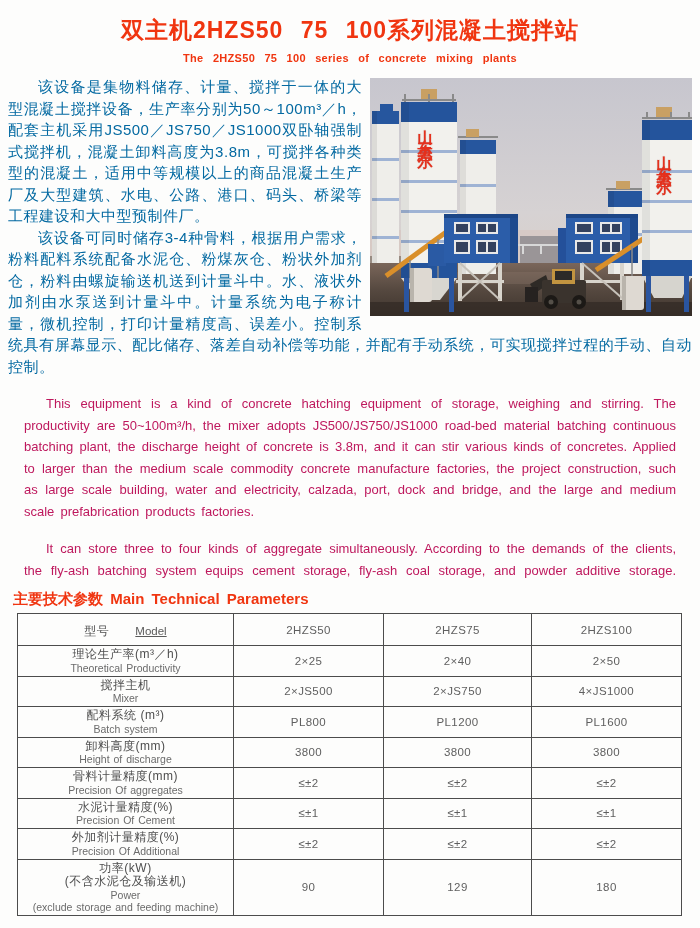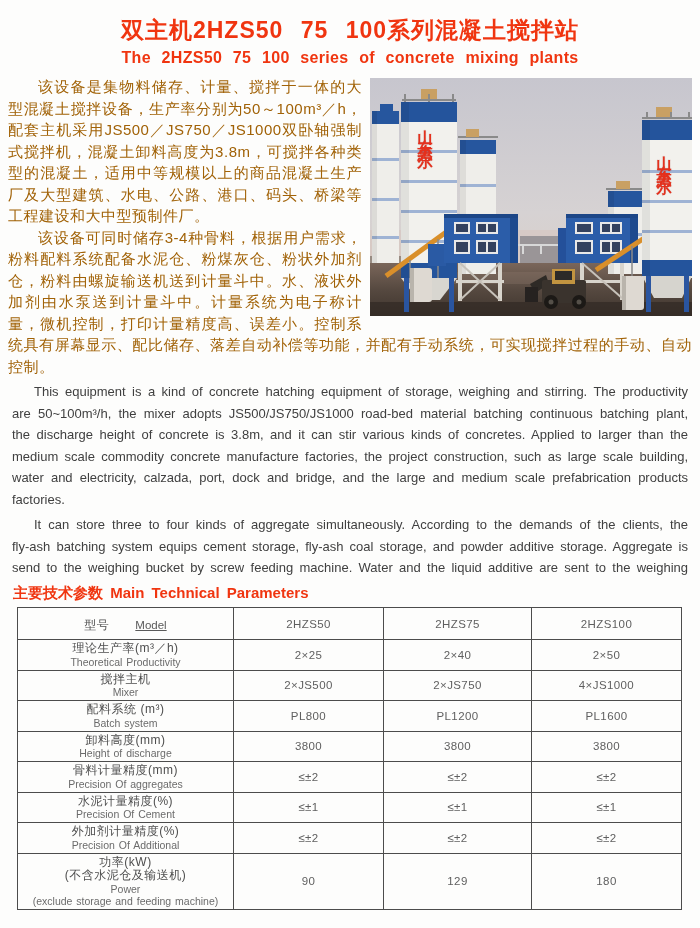--- a/index.html
+++ b/index.html
@@ -13,48 +13,48 @@
   }
   .page{ padding:12px 8px 0 8px; }
   .top-region{ height:566px; overflow:hidden; }
 
   .page-title{
     margin:2px 0 0 0; text-align:center; color:var(--accent);
     font-size:23px; font-weight:bold; letter-spacing:1px; word-spacing:10px;
     line-height:32px;
   }
   .page-subtitle{
-    text-align:center; color:var(--accent); font-size:16px; font-weight:bold;
+    text-align:center; color:var(--accent); font-size:11px; font-weight:bold;
     word-spacing:6px; letter-spacing:.3px; margin-top:2px; line-height:20px;
   }
 
   .intro{ margin-top:8px; }
   .photo-wrap{
     float:right; width:322px; height:238px; margin:2px 0 10px 8px;
     position:relative; overflow:hidden; background:#ccc;
   }
   .silo-text{
     position:absolute; writing-mode:vertical-rl; text-orientation:upright;
     color:#e5301c; font-weight:bold; font-size:15px; letter-spacing:8px;
     text-shadow:0 0 1px rgba(120,0,0,.4); line-height:15px;
   }
   .silo-text.left{ left:48px; top:40px; }
   .silo-text.right{ left:287px; top:66px; }
 
   .zh-para{
     margin:0; font-size:15px; line-height:21.5px; text-indent:30px;
-    text-align:justify; color:#a16207; letter-spacing:.5px;
+    text-align:justify; color:#0369a1; letter-spacing:.5px;
   }
   .en-para{
-    margin:4px; font-size:13px; line-height:21.5px; text-indent:22px;
-    text-align:justify; color:#404040; word-spacing:2.5px;
+    margin:16px; font-size:13px; line-height:21.5px; text-indent:22px;
+    text-align:justify; color:#be185d; word-spacing:2.5px;
   }
 
   .section-heading{
-    margin:6px 0 5px 5px; color:var(--accent); font-size:15px; font-weight:bold;
+    margin:12px 0 5px 5px; color:var(--accent); font-size:15px; font-weight:bold;
     word-spacing:3px; line-height:18px;
   }
 
   table.params{
     border-collapse:collapse; table-layout:fixed; width:664px; margin-left:9px;
     background:#fdfdfc;
   }
   table.params td{
     border:1px solid var(--tbl-border); text-align:center; vertical-align:middle;
     padding:2px 2px; overflow:hidden;

